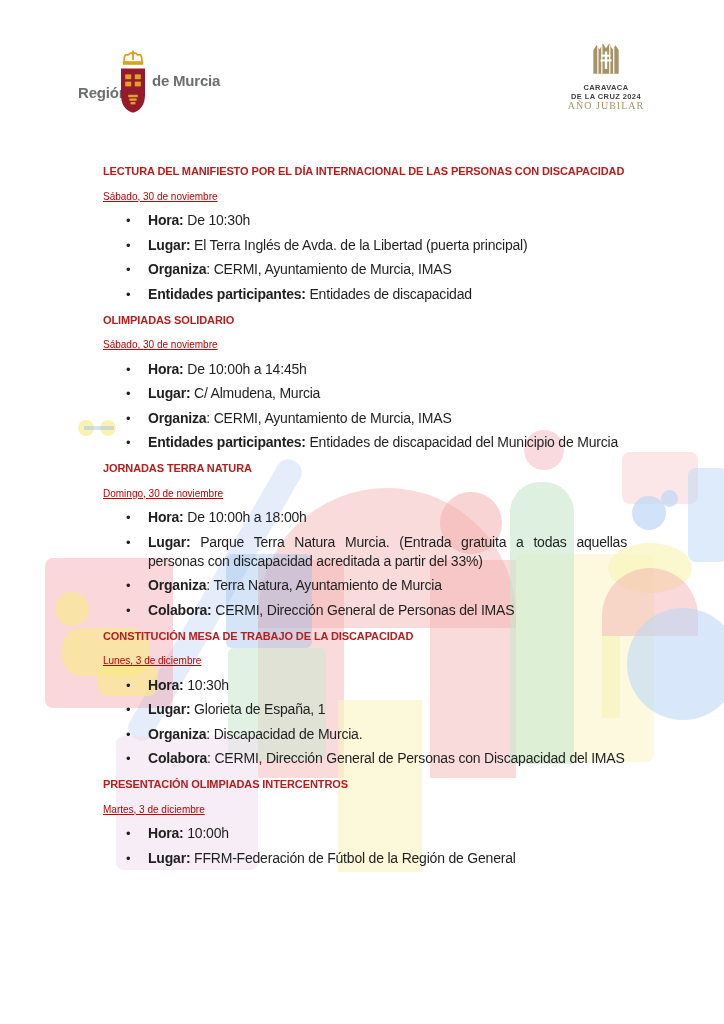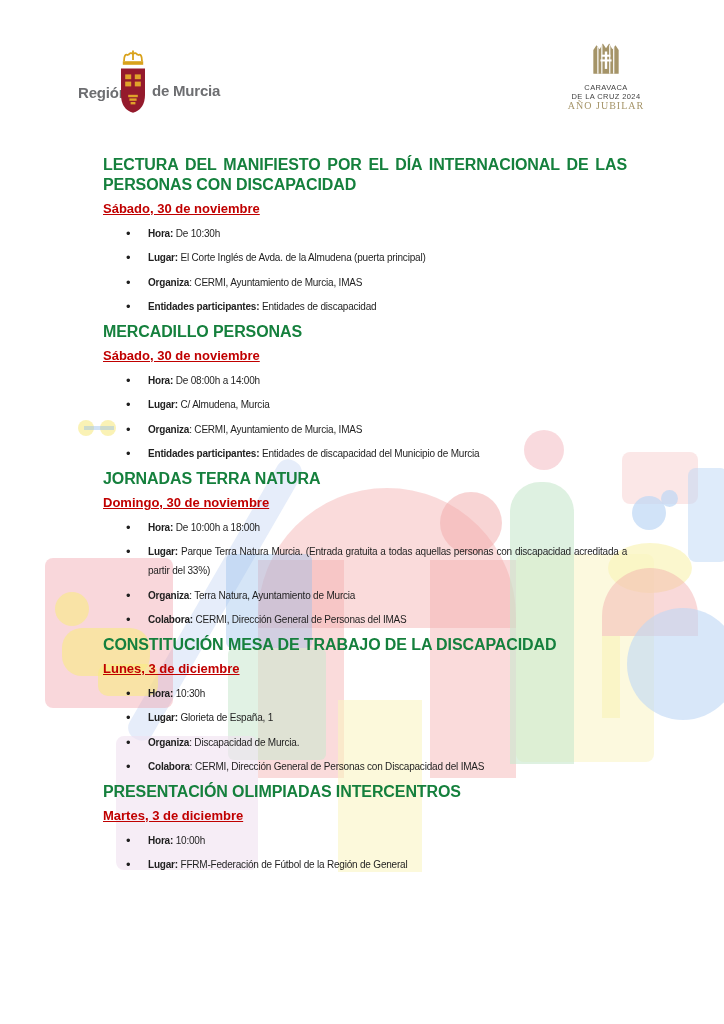--- a/index.html
+++ b/index.html
@@ -10,39 +10,39 @@
     color:#1f1f1f;
   }
   
   .wm { position:absolute; inset:0; z-index:0; pointer-events:none; }
   .wm div { position:absolute; }
   .c { border-radius:50%; }
   
   .hdr { position:absolute; z-index:2; }
   .region-word, .demurcia-word { font-weight:bold; font-size:15px; color:#6d6e71; letter-spacing:-0.2px; }
   .region-word { left:78px; top:84px; }
-  .demurcia-word { left:152px; top:82px; }
+  .demurcia-word { left:152px; top:72px; }
   .shield { left:118px; top:48px; }
   .caravaca { left:558px; top:42px; width:96px; text-align:center; }
-  .caravaca .ln { font-size:7.5px; font-weight:normal; color:#3f3f3f; letter-spacing:0.4px; line-height:9px; }
+  .caravaca .ln { font-size:7.5px; font-weight:bold; color:#3f3f3f; letter-spacing:0.4px; line-height:9px; }
   .caravaca .ln3 { font-family:"Liberation Serif", serif; font-weight:normal; color:#a59468; letter-spacing:1px; font-size:10px; line-height:10px; }
   .caravaca svg { display:block; margin:0 auto 3px auto; }
   
   .content { position:absolute; left:103px; top:155px; width:524px; z-index:1; }
   h2.sec-title {
-    font-size:16px; font-weight:bold; color:#15803d;
-    margin:0 0 5px 0; line-height:19.5px; text-align:justify; letter-spacing:-0.1px;
+    font-size:11px; font-weight:bold; color:#b91c1c;
+    margin:7px 0 5px 0; line-height:19.5px; text-align:justify; letter-spacing:-0.1px;
   }
   p.sec-date {
-    font-size:13px; font-weight:bold; color:#C00000; text-decoration:underline;
+    font-size:10px; font-weight:normal; color:#C00000; text-decoration:underline;
     margin:0 0 5px 0; line-height:19.5px;
   }
   ul.details { list-style:none; margin:0; padding:0; }
   ul.details li {
-    position:relative; padding-left:45px; font-size:10px; letter-spacing:-0.2px;
+    position:relative; padding-left:45px; font-size:14px; letter-spacing:-0.2px;
     line-height:19px; margin:0 0 5.5px 0; text-align:justify; color:#1f1f1f;
   }
   ul.details li::before {
     content:"\2022"; position:absolute; left:23px; top:0;
     font-size:13px; color:#1f1f1f;
   }
   .b { font-weight:bold; }
 </style>
 </head>
 <body>
@@ -133,31 +133,31 @@
     <div class="ln3">AÑO JUBILAR</div>
   </div>
 
   <div class="content">
 
     <section>
       <h2 class="sec-title">LECTURA DEL MANIFIESTO POR EL DÍA INTERNACIONAL DE LAS PERSONAS CON DISCAPACIDAD</h2>
       <p class="sec-date">Sábado, 30 de noviembre</p>
       <ul class="details">
         <li><span class="b">Hora:</span><span> De 10:30h</span></li>
-        <li><span class="b">Lugar:</span><span> El Corte Inglés de Avda. de la Almudena (puerta principal)</span></li>
+        <li><span class="b">Lugar:</span><span> El Terra Inglés de Avda. de la Libertad (puerta principal)</span></li>
         <li><span class="b">Organiza</span><span>: CERMI, Ayuntamiento de Murcia, IMAS</span></li>
         <li><span class="b">Entidades participantes:</span><span> Entidades de discapacidad</span></li>
       </ul>
     </section>
 
     <section>
-      <h2 class="sec-title">MERCADILLO PERSONAS</h2>
+      <h2 class="sec-title">OLIMPIADAS SOLIDARIO</h2>
       <p class="sec-date">Sábado, 30 de noviembre</p>
       <ul class="details">
-        <li><span class="b">Hora:</span><span> De 08:00h a 14:00h</span></li>
+        <li><span class="b">Hora:</span><span> De 10:00h a 14:45h</span></li>
         <li><span class="b">Lugar:</span><span> C/ Almudena, Murcia</span></li>
         <li><span class="b">Organiza</span><span>: CERMI, Ayuntamiento de Murcia, IMAS</span></li>
         <li><span class="b">Entidades participantes:</span><span> Entidades de discapacidad del Municipio de Murcia</span></li>
       </ul>
     </section>
 
     <section>
       <h2 class="sec-title">JORNADAS TERRA NATURA</h2>
       <p class="sec-date">Domingo, 30 de noviembre</p>
       <ul class="details">

